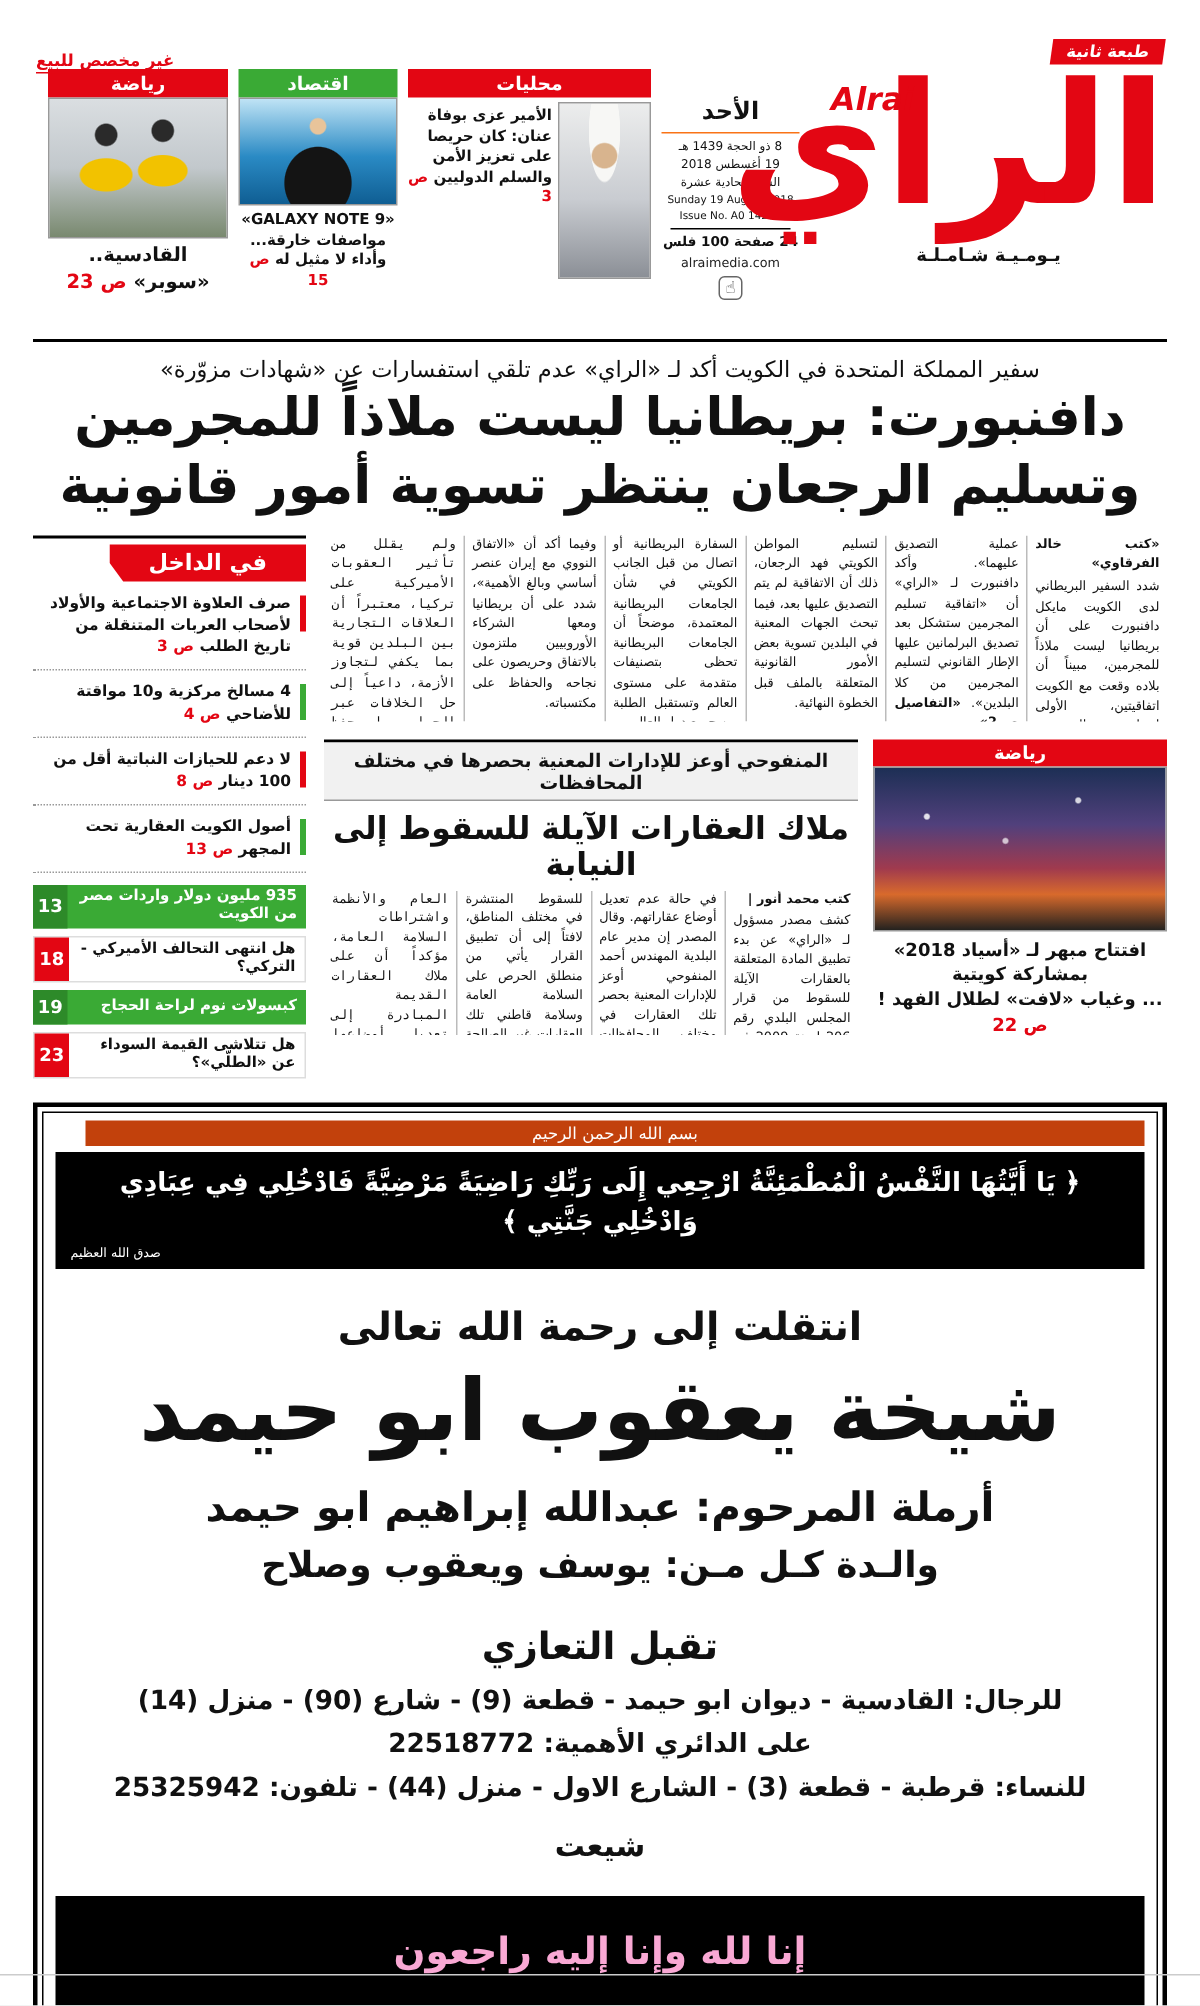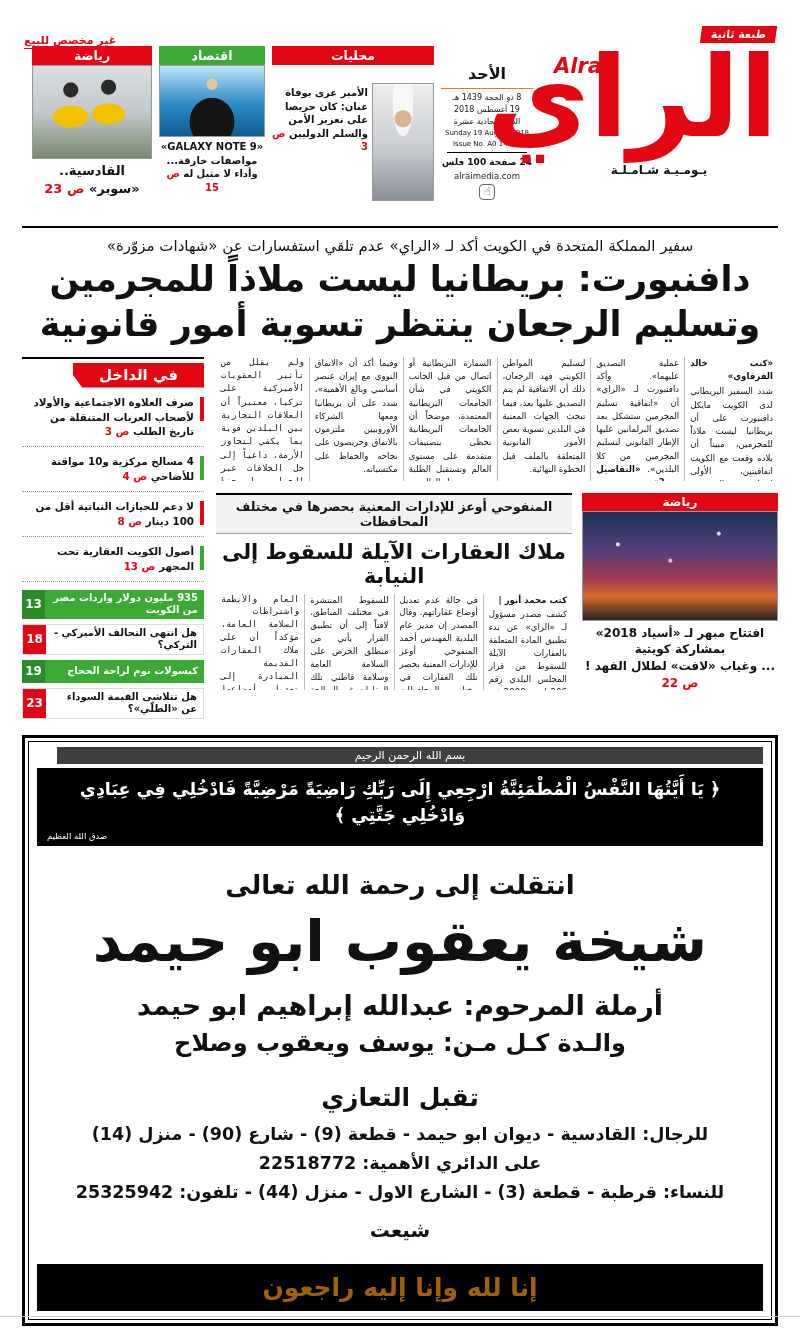--- a/index.html
+++ b/index.html
@@ -36,21 +36,21 @@
   .dateblock{width:92px;flex:none;text-align:center;font-size:8px;line-height:1.5;padding-top:16px;}
   .dateblock .day{font-size:16px;font-weight:bold;border-bottom:1px solid #f97316;margin-bottom:3px;padding-bottom:2px;}
   .dateblock .en{direction:ltr;font-size:7px;}
   .dateblock .sep{border-top:1px solid #000;margin:3px 6px;}
   .dateblock .price{font-size:9px;font-weight:bold;}
   .dateblock .site{direction:ltr;font-size:8.5px;display:block;color:#222;text-decoration:none;}
   .hand-icon{display:inline-block;border:1px solid #666;border-radius:4px;font-size:11px;line-height:1.1;padding:1px 4px;color:#444;margin-top:2px;}
 
   
   .teaser{flex:none;display:flex;flex-direction:column;}
-  .t-local{width:162px;gap:15px;}
+  .t-local{width:162px;}
   .t-econ{width:106px;}
   .t-sport{width:120px;}
   .teaser-head{color:#fff;font-weight:bold;font-size:12.5px;text-align:center;padding:2px 0;}
   .bg-red{background:var(--red);}
   .bg-green{background:var(--green);}
   .teaser-photo{border:1px solid #999;}
   .teaser-text{font-size:10px;font-weight:bold;line-height:1.35;padding-top:3px;}
   .pg{color:var(--red);font-weight:bold;}
   .t-local .teaser-body{display:flex;gap:4px;margin-top:3px;flex:1;}
   .photo-amir{width:62px;height:118px;flex:none;background:
@@ -110,31 +110,31 @@
   .band-text{flex:1;display:flex;align-items:center;padding:2px 6px;line-height:1.25;}
   .band .num{width:23px;display:flex;align-items:center;justify-content:center;color:#fff;font-size:12px;flex:none;}
   .band.green{background:var(--green);color:#fff;}
   .band.green .num{background:var(--green-dark);}
   .band.white{background:#fff;color:#111;border:1px solid #ddd;}
   .band.white .num{background:var(--red);}
 
   
   .obituary{margin:16px 22px 0;border:3px solid #000;padding:3px;}
   .ob-inner{border:1px solid #000;padding:5px 8px 8px;}
-  .ob-basmala{background:#404040;color:#fff;text-align:center;font-size:11px;padding:2px 0;margin-bottom:4px;margin-left:20px;}
+  .ob-basmala{background:#c2410c;color:#fff;text-align:center;font-size:11px;padding:2px 0;margin-bottom:4px;margin-left:20px;}
   .ob-verse{background:#000;color:#fff;text-align:center;font-size:17.5px;font-weight:bold;line-height:1.5;padding:8px 10px 3px;}
   .ob-sadaqa{display:block;text-align:left;font-size:8.5px;font-weight:normal;margin-top:2px;}
   .ob-intro{text-align:center;font-size:26px;font-weight:bold;margin:24px 0 4px;}
   .ob-name{text-align:center;font-size:57px;font-weight:bold;margin:8px 0 16px;letter-spacing:1px;}
   .ob-line1{text-align:center;font-size:27px;font-weight:bold;margin:8px 0;}
   .ob-line2{text-align:center;font-size:24px;font-weight:bold;margin:8px 0;}
   .ob-condole{text-align:center;font-size:25px;font-weight:bold;margin:26px 0 12px;}
   .ob-addr{text-align:center;font-size:17.5px;font-weight:bold;margin:9px 0;}
   .ob-buried{text-align:center;font-size:20px;font-weight:bold;margin:16px 0 12px;}
-  .ob-footer{background:#000;color:#a16207;text-align:center;font-size:25px;font-weight:bold;padding:9px 0;margin-top:22px;letter-spacing:1px;}
+  .ob-footer{background:#000;color:#f9a8d4;text-align:center;font-size:25px;font-weight:bold;padding:22px 0;margin-top:22px;letter-spacing:1px;}
   .ltr{direction:ltr;unicode-bidi:embed;}
 
   .page-bottom-rule{position:absolute;bottom:20px;left:0;right:0;border-top:1px solid #ccc;}
 </style>
 </head>
 <body>
 
 <div class="page">
 
   <span class="edition-badge">طبعة ثانية</span>

